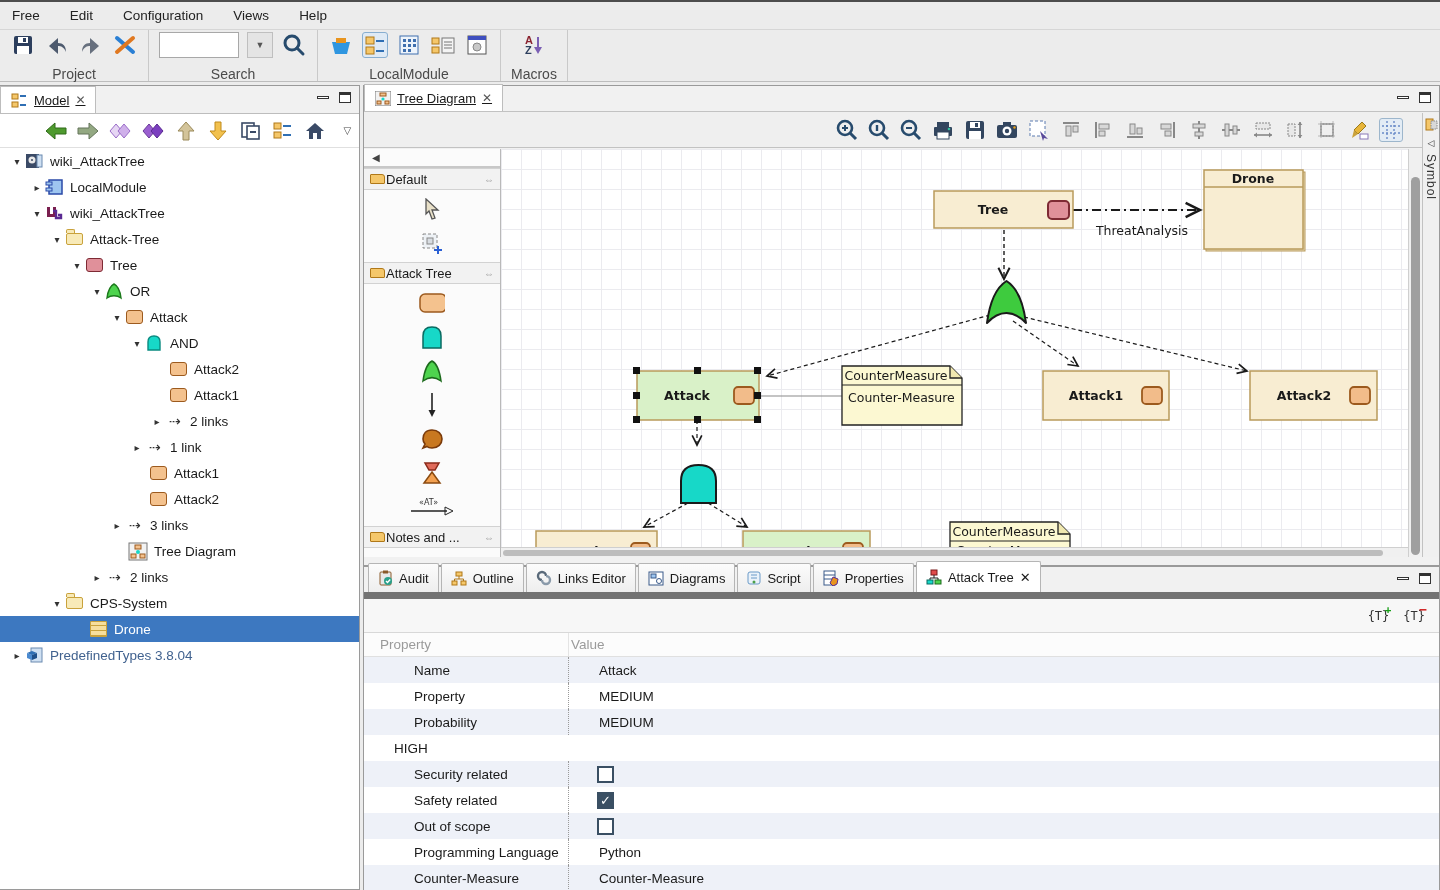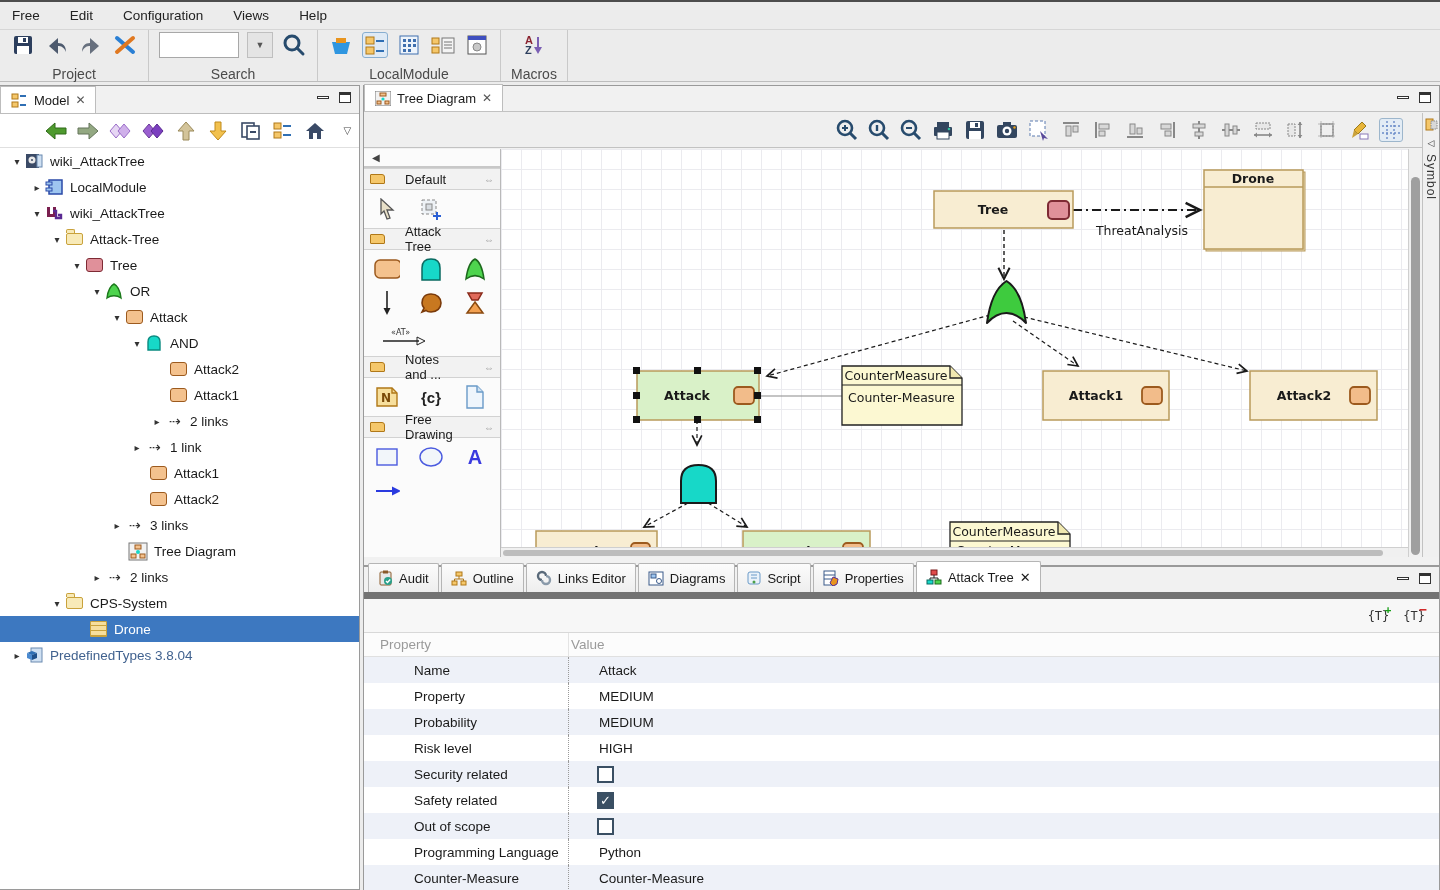--- a/index.html
+++ b/index.html
@@ -23,21 +23,21 @@
   .search-box { width:80px; height:26px; background:#fff; border:1px solid #a8a8a8; font-size:12px; padding:0 4px; }
   .drop-btn { width:26px; height:26px; border:1px solid #bfbfbf; background:#e4e4e4; display:flex; align-items:center; justify-content:center;
               font-size:9px; color:#555; }
   .persp-active { border:1px solid #88aed0; background:#dfeaf5; border-radius:3px; }
 
   
   .model-panel { position:absolute; left:0; top:85px; width:360px; height:805px; background:#fff;
                  border:1px solid #9a9a9a; border-left:none; }
   .panel-tabbar { height:28px; background:#f1f1f1; border-bottom:1px solid #bdbdbd; display:flex; align-items:flex-end; position:relative; }
   .ptab { height:27px; display:flex; align-items:center; gap:6px; padding:0 10px; background:#fff;
-          border:1px solid #bdbdbd; border-bottom:none; font-size:13px; }
+          border:1px solid #bdbdbd; border-bottom:none; font-size:13px;text-decoration:underline; }
   .ptab .close { color:#555; font-size:12px; font-weight:bold; }
   .winctl { position:absolute; right:8px; top:6px; display:flex; gap:10px; }
   .ic-min { width:12px; height:3px; border:1px solid #333; background:#fff; margin-top:4px; }
   .ic-max { width:12px; height:11px; border:1px solid #333; border-top:3px solid #333; background:#fff; }
 
   .model-toolbar { height:34px; border-bottom:1px solid #e0e0e0; display:flex; align-items:center; gap:9px; padding-left:44px; }
   .mtb { width:24px; height:24px; display:flex; align-items:center; justify-content:center; font-size:19px; font-weight:bold; }
 
   .tree { font-size:13.5px; }
   .trow { height:26px; display:flex; align-items:center; white-space:nowrap; }
@@ -61,24 +61,24 @@
   .dg-tabbar { height:26px; background:#f1f1f1; border-bottom:1px solid #c2c2c2; position:relative; display:flex; align-items:flex-end; }
   .dg-toolbar { height:36px; border-bottom:1px solid #c2c2c2; display:flex; align-items:center; justify-content:flex-end;
                 gap:8px; padding-right:36px; background:#efefef; }
   .ctb { width:24px; height:24px; display:flex; align-items:center; justify-content:center; font-size:18px; color:#274b6d; }
   .ctb.gray { color:#7a7a7a; }
   .ctb.active { border:1px solid #9db6cc; background:#e3ecf5; border-radius:3px; }
 
   .palette { position:absolute; left:0; top:63px; width:137px; height:408px; background:#fbfbfb; border-right:1px solid #b9b9b9; overflow:hidden; }
   .pal-collapse { height:19px; border-bottom:2px solid #c8c8c8; display:flex; align-items:center; padding-left:8px; font-size:10px; color:#444; }
   .pal-head { height:22px; background:#f2f2f2; border-bottom:1px solid #d2d2d2; border-top:1px solid #d2d2d2;
-              display:flex; align-items:center; gap:20px; padding:0 6px; font-size:13px; }
+              display:flex; align-items:center; gap:1px; padding:0 6px; font-size:13px; }
   .pal-head .chev { margin-left:auto; color:#999; font-size:10px; }
   .pal-fold { width:15px; height:10px; background:#f5c76a; border:1.2px solid #b07818; border-radius:1px 3px 1px 1px; position:relative; flex:none; }
-  .pal-grid { display:flex; flex-wrap:wrap; padding:8px 10px; column-gap:18px; row-gap:12px; align-items:center; }
+  .pal-grid { display:flex; flex-wrap:wrap; padding:8px 10px; column-gap:18px; row-gap:12px; align-items:center;flex-direction:column; }
   .pshape { width:26px; height:22px; display:flex; align-items:center; justify-content:center; }
 
   .canvas-wrap { position:absolute; left:137px; top:63px; width:910px; height:408px; background-color:#fff;
                  background-image:linear-gradient(#ebebef 1px, transparent 1px),linear-gradient(90deg,#ebebef 1px, transparent 1px);
                  background-size:20px 20px; }
   .vscroll { position:absolute; right:18px; top:63px; width:13px; height:408px; background:#f0f0f0; border-left:1px solid #cfcfcf; }
   .vscroll .thumb { position:absolute; left:2px; top:28px; width:9px; height:378px; background:#9f9f9f; border-radius:5px; }
   .hscroll { position:absolute; left:0px; bottom:0px; width:1059px; height:10px; background:#f0f0f0; border-top:1px solid #cfcfcf; }
   .hscroll .thumb { position:absolute; left:2px; top:2px; width:1020px; height:6px; background:#bdbdbd; border-radius:3px; }
   .symbol-strip { position:absolute; right:0; top:27px; width:17px; height:444px; background:#f0f0f0; border-left:1px solid #c2c2c2;
@@ -954,21 +954,20 @@
     </div>
     <div class="prow">
       <div class="pcol1">Property</div>
       <div class="pcol2">MEDIUM</div>
     </div>
     <div class="prow">
       <div class="pcol1">Probability</div>
       <div class="pcol2">MEDIUM</div>
     </div>
     <div class="prow">
-      <div class="pcol1">Risk level</div>
       <div class="pcol2">HIGH</div>
     </div>
     <div class="prow">
       <div class="pcol1">Security related</div>
       <div class="pcol2">
           <span class="cbx"></span>
         </div>
     </div>
     <div class="prow">
       <div class="pcol1">Safety related</div>

